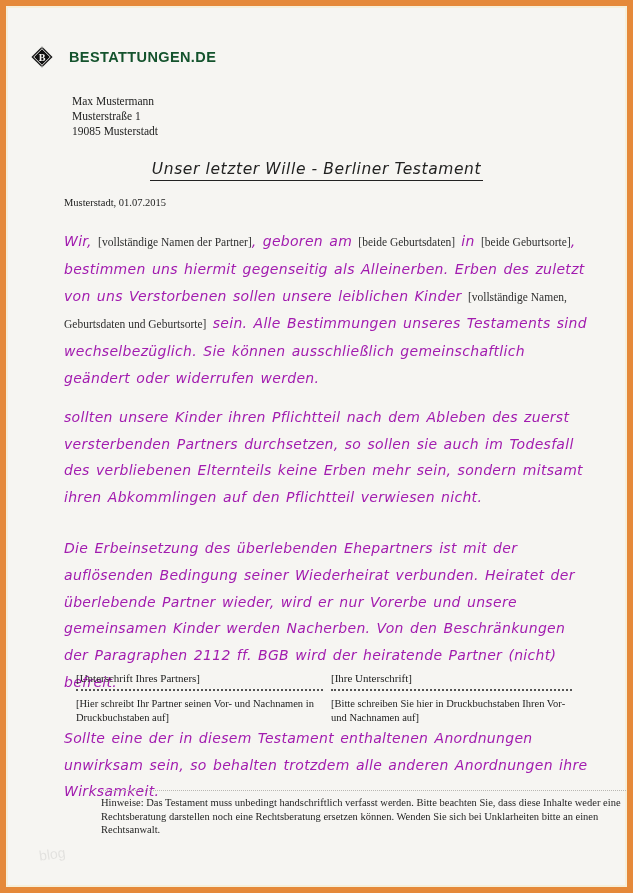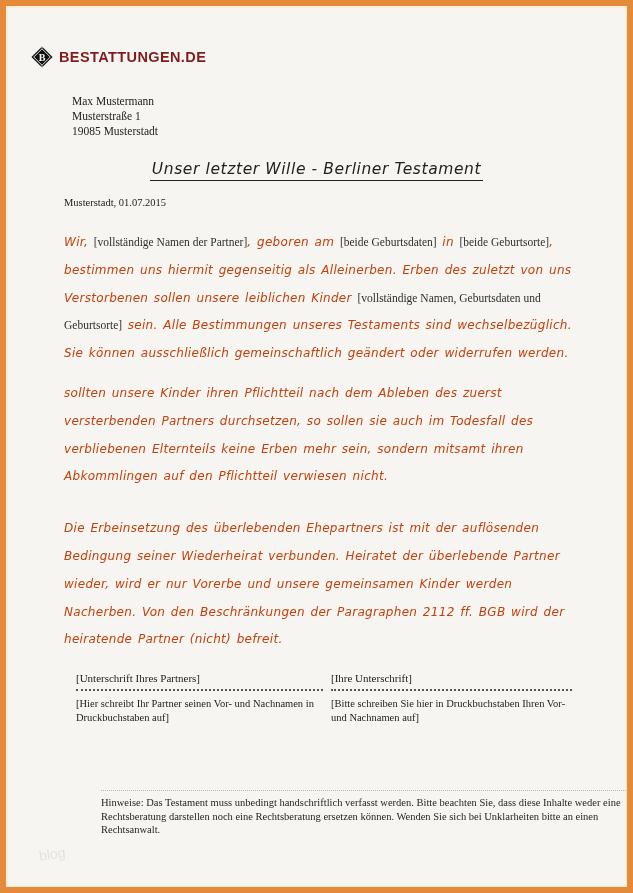--- a/index.html
+++ b/index.html
@@ -13,26 +13,26 @@
     box-shadow: inset 0 0 0 2px #f6efda;
     overflow: hidden;
     font-family: "Liberation Serif", serif;
     color: #2c2c2c;
   }
 
   
   .logo { position: absolute; left: 25px; top: 40px; display: flex; align-items: center; }
   .logo-icon { width: 22px; height: 22px; display: block; }
   .brand {
-    margin-left: 6px;
+    margin-left: 16px;
     font-family: "Liberation Sans", sans-serif;
     font-size: 14.5px;
     font-weight: 600;
     letter-spacing: 0.4px;
-    color: #7f1d1d;
+    color: #14532d;
   }
 
   .sender { position: absolute; left: 66px; top: 88px; font-size: 11.5px; line-height: 15px; color: #222; }
 
   
   .title-row { position: absolute; left: 0; top: 146px; width: 100%; text-align: center; }
   .doc-title {
     display: inline-block;
     font-family: "DejaVu Sans", sans-serif;
     font-style: italic;
@@ -50,24 +50,24 @@
   }
 
   
   .body-text { position: absolute; left: 58px; top: 222px; width: 524px; }
   .para { font-family: "DejaVu Sans", sans-serif; line-height: 25.8px; }
   .para-1 { margin-bottom: 12px; }
   .para-2 { margin-bottom: 24px; }
   .para-3 { margin-bottom: 29px; }
   .script {
     font-style: italic;
-    font-size: 12px;
+    font-size: 14px;
     letter-spacing: 0.3px;
     word-spacing: 1.5px;
-    color: #c2410c;
+    color: #a21caf;
   }
   .ph {
     font-family: "Liberation Serif", serif;
     font-style: normal;
     font-size: 11.5px;
     color: #2e2e2e;
   }
 
   
   .signatures { position: absolute; left: 58px; top: 666px; width: 524px; display: flex; }
@@ -123,20 +123,21 @@
   <div class="title-row">
     <span class="doc-title">Unser letzter Wille - Berliner Testament</span>
   </div>
 
   <div class="dateline">Musterstadt, 01.07.2015</div>
 
   <div class="body-text">
       <p class="para para-1"><span class="script">Wir, </span><span class="ph">[vollständige Namen der Partner]</span><span class="script">, geboren am </span><span class="ph">[beide Geburtsdaten]</span><span class="script"> in </span><span class="ph">[beide Geburtsorte]</span><span class="script">, bestimmen uns hiermit gegenseitig als Alleinerben. Erben des zuletzt von uns Verstorbenen sollen unsere leiblichen Kinder </span><span class="ph">[vollständige Namen, Geburtsdaten und Geburtsorte]</span><span class="script"> sein. Alle Bestimmungen unseres Testaments sind wechselbezüglich. Sie können ausschließlich gemeinschaftlich geändert oder widerrufen werden.</span></p>
       <p class="para para-2"><span class="script">sollten unsere Kinder ihren Pflichtteil nach dem Ableben des zuerst versterbenden Partners durchsetzen, so sollen sie auch im Todesfall des verbliebenen Elternteils keine Erben mehr sein, sondern mitsamt ihren Abkommlingen auf den Pflichtteil verwiesen nicht.</span></p>
       <p class="para para-3"><span class="script">Die Erbeinsetzung des überlebenden Ehepartners ist mit der auflösenden Bedingung seiner Wiederheirat verbunden. Heiratet der überlebende Partner wieder, wird er nur Vorerbe und unsere gemeinsamen Kinder werden Nacherben. Von den Beschränkungen der Paragraphen 2112 ff. BGB wird der heiratende Partner (nicht) befreit.</span></p>
+      <p class="para para-4"><span class="script">Sollte eine der in diesem Testament enthaltenen Anordnungen unwirksam sein, so behalten trotzdem alle anderen Anordnungen ihre Wirksamkeit.</span></p>
     </div>
 
   <div class="signatures">
     <div class="sig-col right">
       <div class="sig-label">[Unterschrift Ihres Partners]</div>
       <div class="sig-dots"></div>
       <div class="sig-note">[Hier schreibt Ihr Partner seinen Vor- und Nachnamen in Druckbuchstaben auf]</div>
     </div>
     <div class="sig-col">
       <div class="sig-label">[Ihre Unterschrift]</div>

